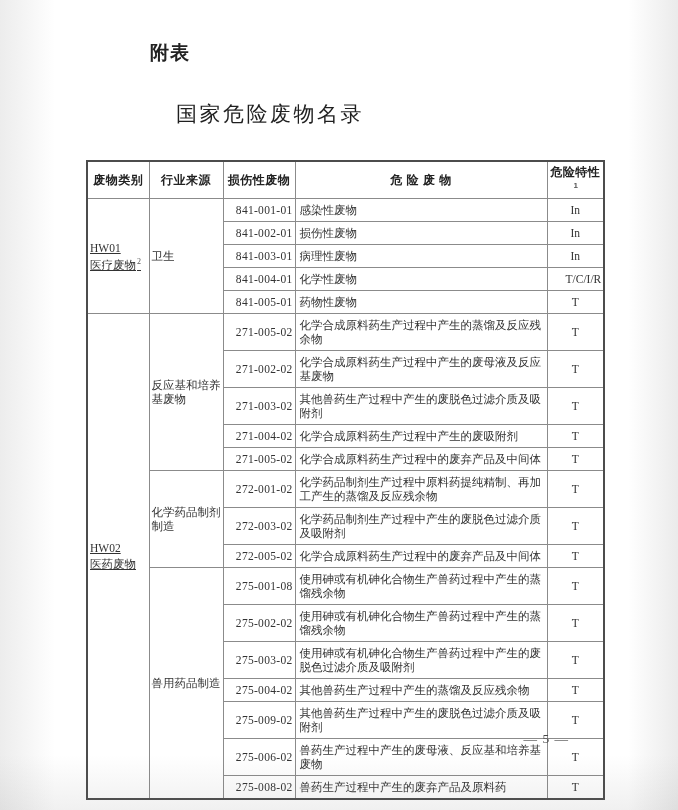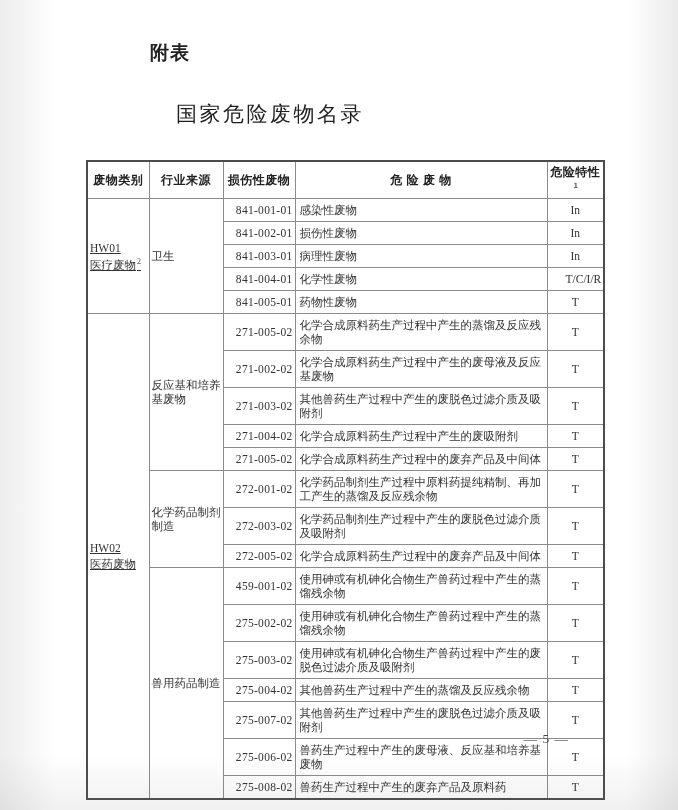--- a/index.html
+++ b/index.html
@@ -184,41 +184,41 @@
             <td class="desc-cell">化学药品制剂生产过程中产生的废脱色过滤介质及吸附剂</td>
             <td class="hazard-cell">T</td>
           </tr>
           <tr>
             <td class="code-cell">272-005-02</td>
             <td class="desc-cell">化学合成原料药生产过程中的废弃产品及中间体</td>
             <td class="hazard-cell">T</td>
           </tr>
           <tr>
             <td class="src-cell" rowspan="7">兽用药品制造</td>
-            <td class="code-cell">459-001-02</td>
+            <td class="code-cell">275-001-08</td>
             <td class="desc-cell">使用砷或有机砷化合物生产兽药过程中产生的蒸馏残余物</td>
             <td class="hazard-cell">T</td>
           </tr>
           <tr>
             <td class="code-cell">275-002-02</td>
             <td class="desc-cell">使用砷或有机砷化合物生产兽药过程中产生的蒸馏残余物</td>
             <td class="hazard-cell">T</td>
           </tr>
           <tr>
             <td class="code-cell">275-003-02</td>
             <td class="desc-cell">使用砷或有机砷化合物生产兽药过程中产生的废脱色过滤介质及吸附剂</td>
             <td class="hazard-cell">T</td>
           </tr>
           <tr>
             <td class="code-cell">275-004-02</td>
             <td class="desc-cell">其他兽药生产过程中产生的蒸馏及反应残余物</td>
             <td class="hazard-cell">T</td>
           </tr>
           <tr>
-            <td class="code-cell">275-007-02</td>
+            <td class="code-cell">275-009-02</td>
             <td class="desc-cell">其他兽药生产过程中产生的废脱色过滤介质及吸附剂</td>
             <td class="hazard-cell">T</td>
           </tr>
           <tr>
             <td class="code-cell">275-006-02</td>
             <td class="desc-cell">兽药生产过程中产生的废母液、反应基和培养基废物</td>
             <td class="hazard-cell">T</td>
           </tr>
           <tr>
             <td class="code-cell">275-008-02</td>

